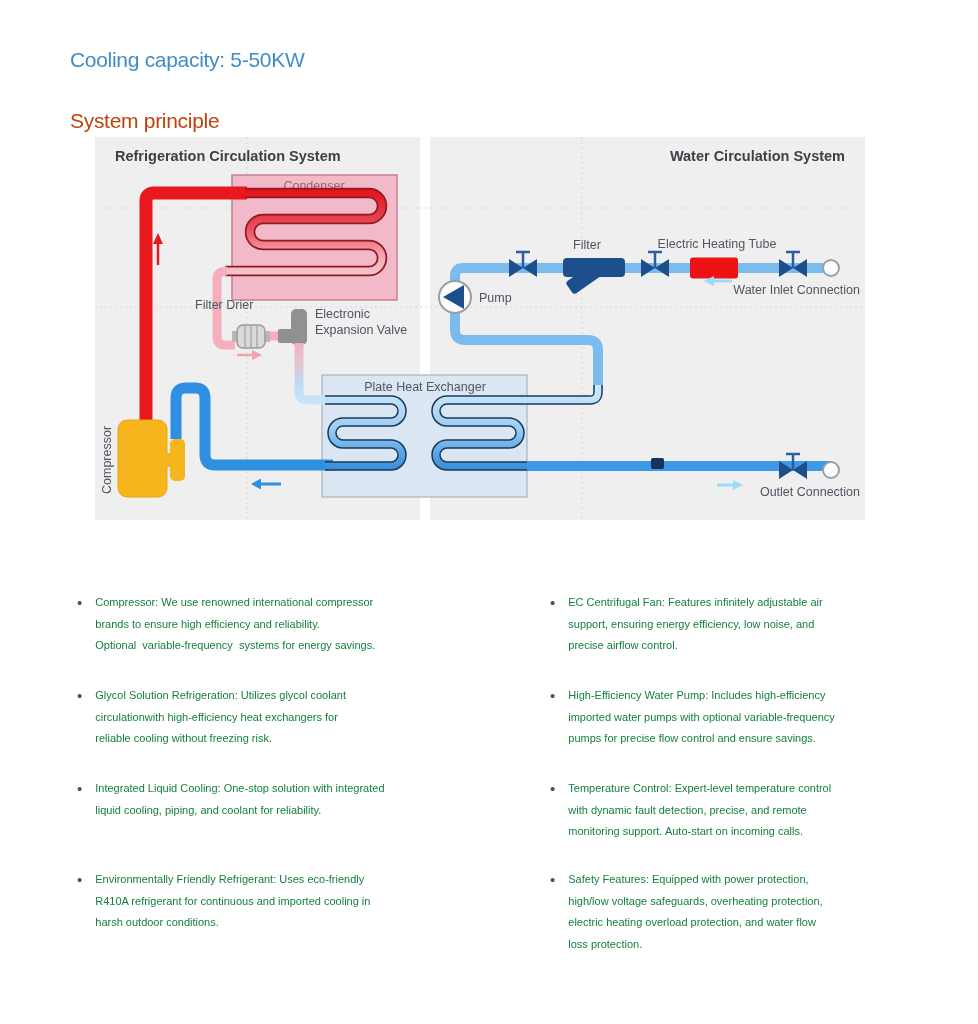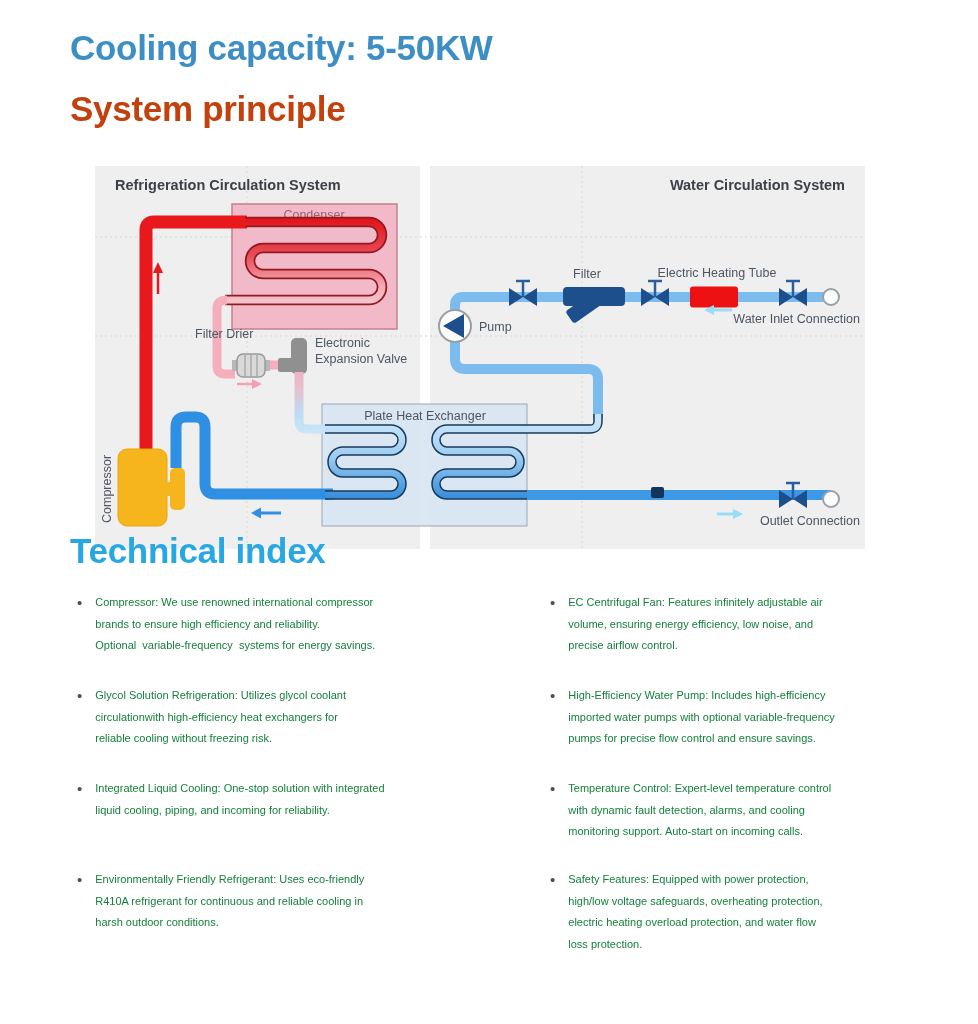--- a/index.html
+++ b/index.html
@@ -1,22 +1,22 @@
 <!DOCTYPE html>
 <html><head>
 <meta charset="utf-8">
 <style>
   html,body{margin:0;padding:0;background:#ffffff;}
   #page{position:relative;width:978px;height:1024px;background:#ffffff;overflow:hidden;
         font-family:"Liberation Sans",sans-serif;}
-  .h-blue{position:absolute;left:70px;font-size:35px;font-weight:bold;letter-spacing:-0.3px;}
+  .h-blue{position:absolute;left:70px;font-size:21px;font-weight:normal;letter-spacing:-0.3px;margin-top:20px;}
   #h-capacity{top:28px;color:#3e8ec6;}
   #h-principle{top:89px;color:#c2410c;}
   #h-technical{top:531px;color:#27a8e2;}
-  #diagram{position:absolute;left:95px;top:137px;width:666px;height:383px;margin-top:29px;}
+  #diagram{position:absolute;left:95px;top:137px;width:666px;height:383px;}
   .bullet-item{position:absolute;display:flex;gap:13px;}
   .bullet-item .dot{color:#4f4f4f;font-size:15px;line-height:21.5px;flex:0 0 auto;}
   .bullet-item .txt{white-space:pre;color:#15803d;font-size:11px;line-height:21.5px;}
   .col-left{left:77px;}
   .col-right{left:550px;}
   .row1{top:592px;}.row2{top:685px;}.row3{top:778px;}.row4{top:869px;}
   svg text{font-family:"Liberation Sans",sans-serif;}
   .panel-title{font-size:14.5px;font-weight:bold;fill:#3b4147;}
   .lbl{font-size:12.5px;fill:#4c5660;}
   .lbl-cond{font-size:12.5px;fill:#9c5f6e;}
@@ -175,62 +175,61 @@
         <path d="M609,144 L619,139 L619,149 Z" fill="#9adcf5"></path>
       </g>
 
       <circle cx="736" cy="131" r="8" fill="#fdfdfd" stroke="#98a0a6" stroke-width="2"></circle>
       <circle cx="736" cy="333" r="8" fill="#fdfdfd" stroke="#98a0a6" stroke-width="2"></circle>
       <text class="lbl" x="765" y="157" text-anchor="end">Water Inlet Connection</text>
       <text class="lbl" x="765" y="359" text-anchor="end">Outlet Connection</text>
     </svg>
   </div>
 
-  <div id="h-technical" class="h-blue">Technical index</div>
 
   <div class="bullet-item col-left row1">
     <span class="dot">•</span>
     <span class="txt">Compressor: We use renowned international compressor
 brands to ensure high efficiency and reliability.
 Optional  variable-frequency  systems for energy savings.</span>
   </div>
   <div class="bullet-item col-left row2">
     <span class="dot">•</span>
     <span class="txt">Glycol Solution Refrigeration: Utilizes glycol coolant
 circulationwith high-efficiency heat exchangers for
 reliable cooling without freezing risk.</span>
   </div>
   <div class="bullet-item col-left row3">
     <span class="dot">•</span>
     <span class="txt">Integrated Liquid Cooling: One-stop solution with integrated
-liquid cooling, piping, and incoming for reliability.</span>
+liquid cooling, piping, and coolant for reliability.</span>
   </div>
   <div class="bullet-item col-left row4">
     <span class="dot">•</span>
     <span class="txt">Environmentally Friendly Refrigerant: Uses eco-friendly
-R410A refrigerant for continuous and reliable cooling in
+R410A refrigerant for continuous and imported cooling in
 harsh outdoor conditions.</span>
   </div>
 
   <div class="bullet-item col-right row1">
     <span class="dot">•</span>
     <span class="txt">EC Centrifugal Fan: Features infinitely adjustable air
-volume, ensuring energy efficiency, low noise, and
+support, ensuring energy efficiency, low noise, and
 precise airflow control.</span>
   </div>
   <div class="bullet-item col-right row2">
     <span class="dot">•</span>
     <span class="txt">High-Efficiency Water Pump: Includes high-efficiency
 imported water pumps with optional variable-frequency
 pumps for precise flow control and ensure savings.</span>
   </div>
   <div class="bullet-item col-right row3">
     <span class="dot">•</span>
     <span class="txt">Temperature Control: Expert-level temperature control
-with dynamic fault detection, alarms, and cooling
+with dynamic fault detection, precise, and remote
 monitoring support. Auto-start on incoming calls.</span>
   </div>
   <div class="bullet-item col-right row4">
     <span class="dot">•</span>
     <span class="txt">Safety Features: Equipped with power protection,
 high/low voltage safeguards, overheating protection,
 electric heating overload protection, and water flow
 loss protection.</span>
   </div>
 

